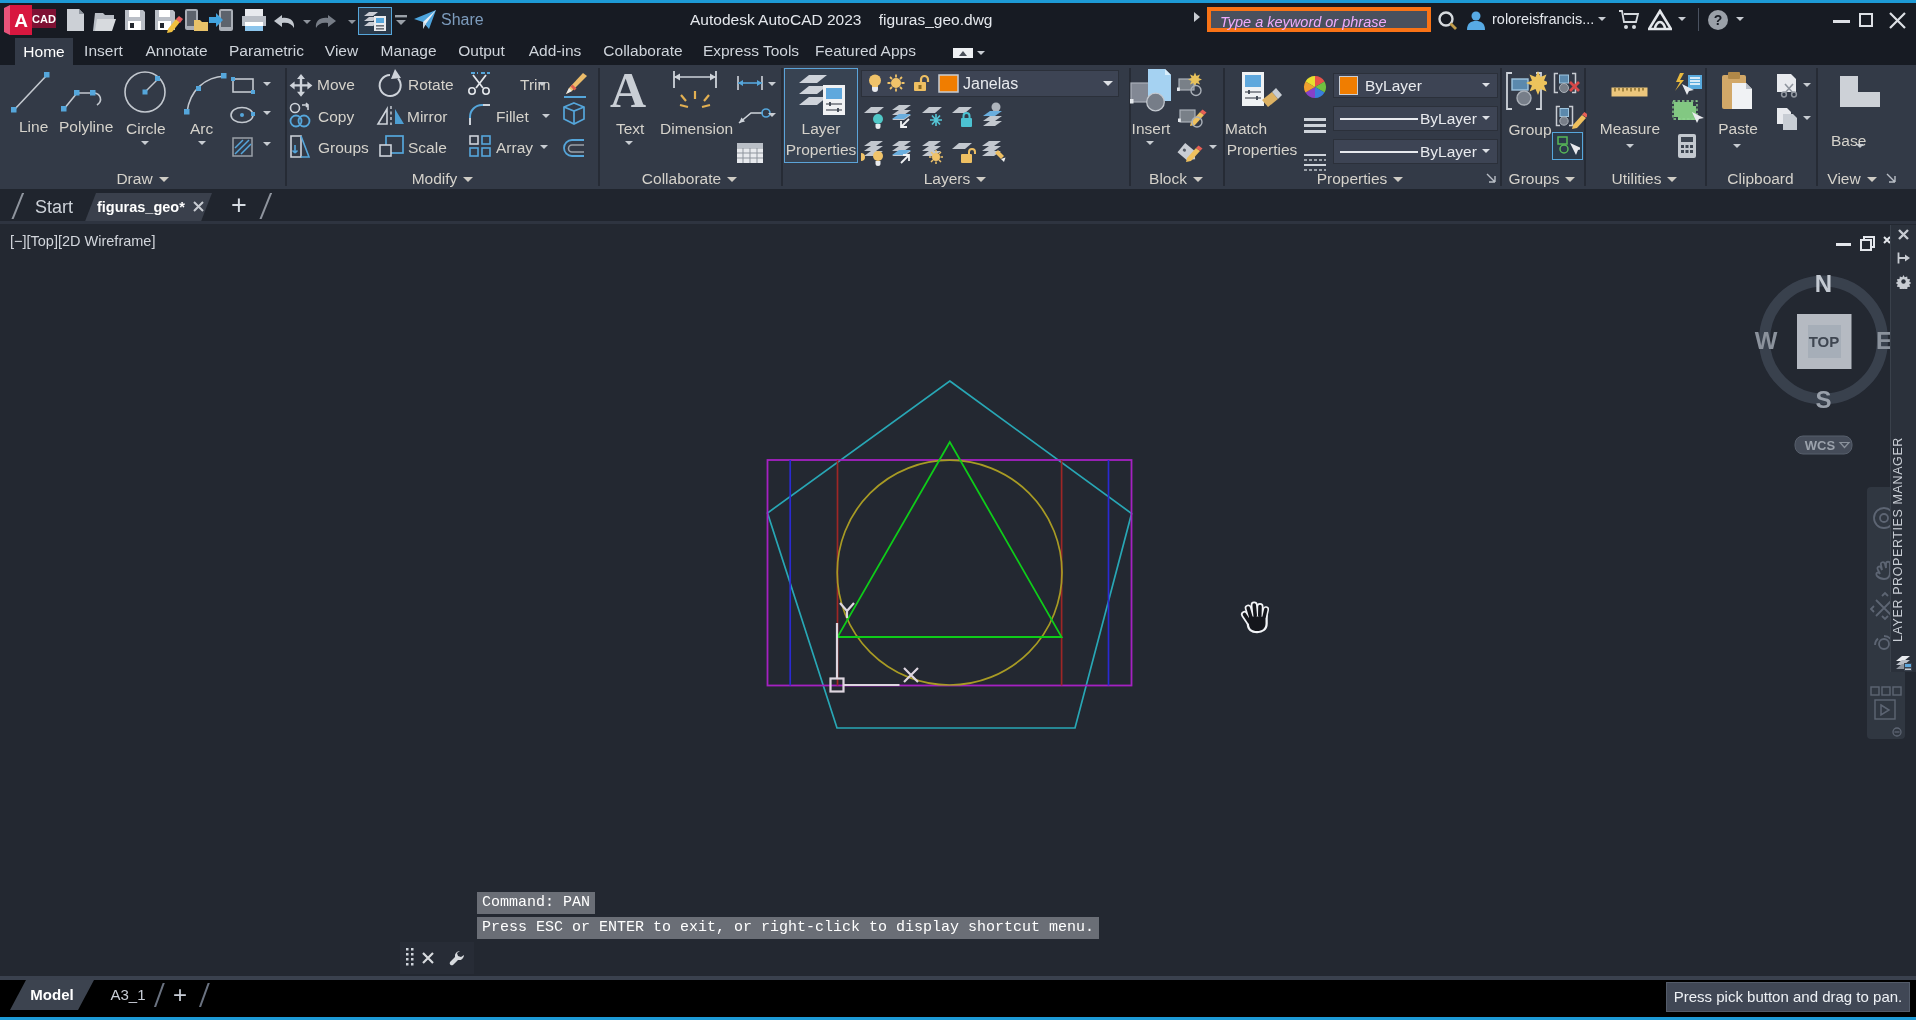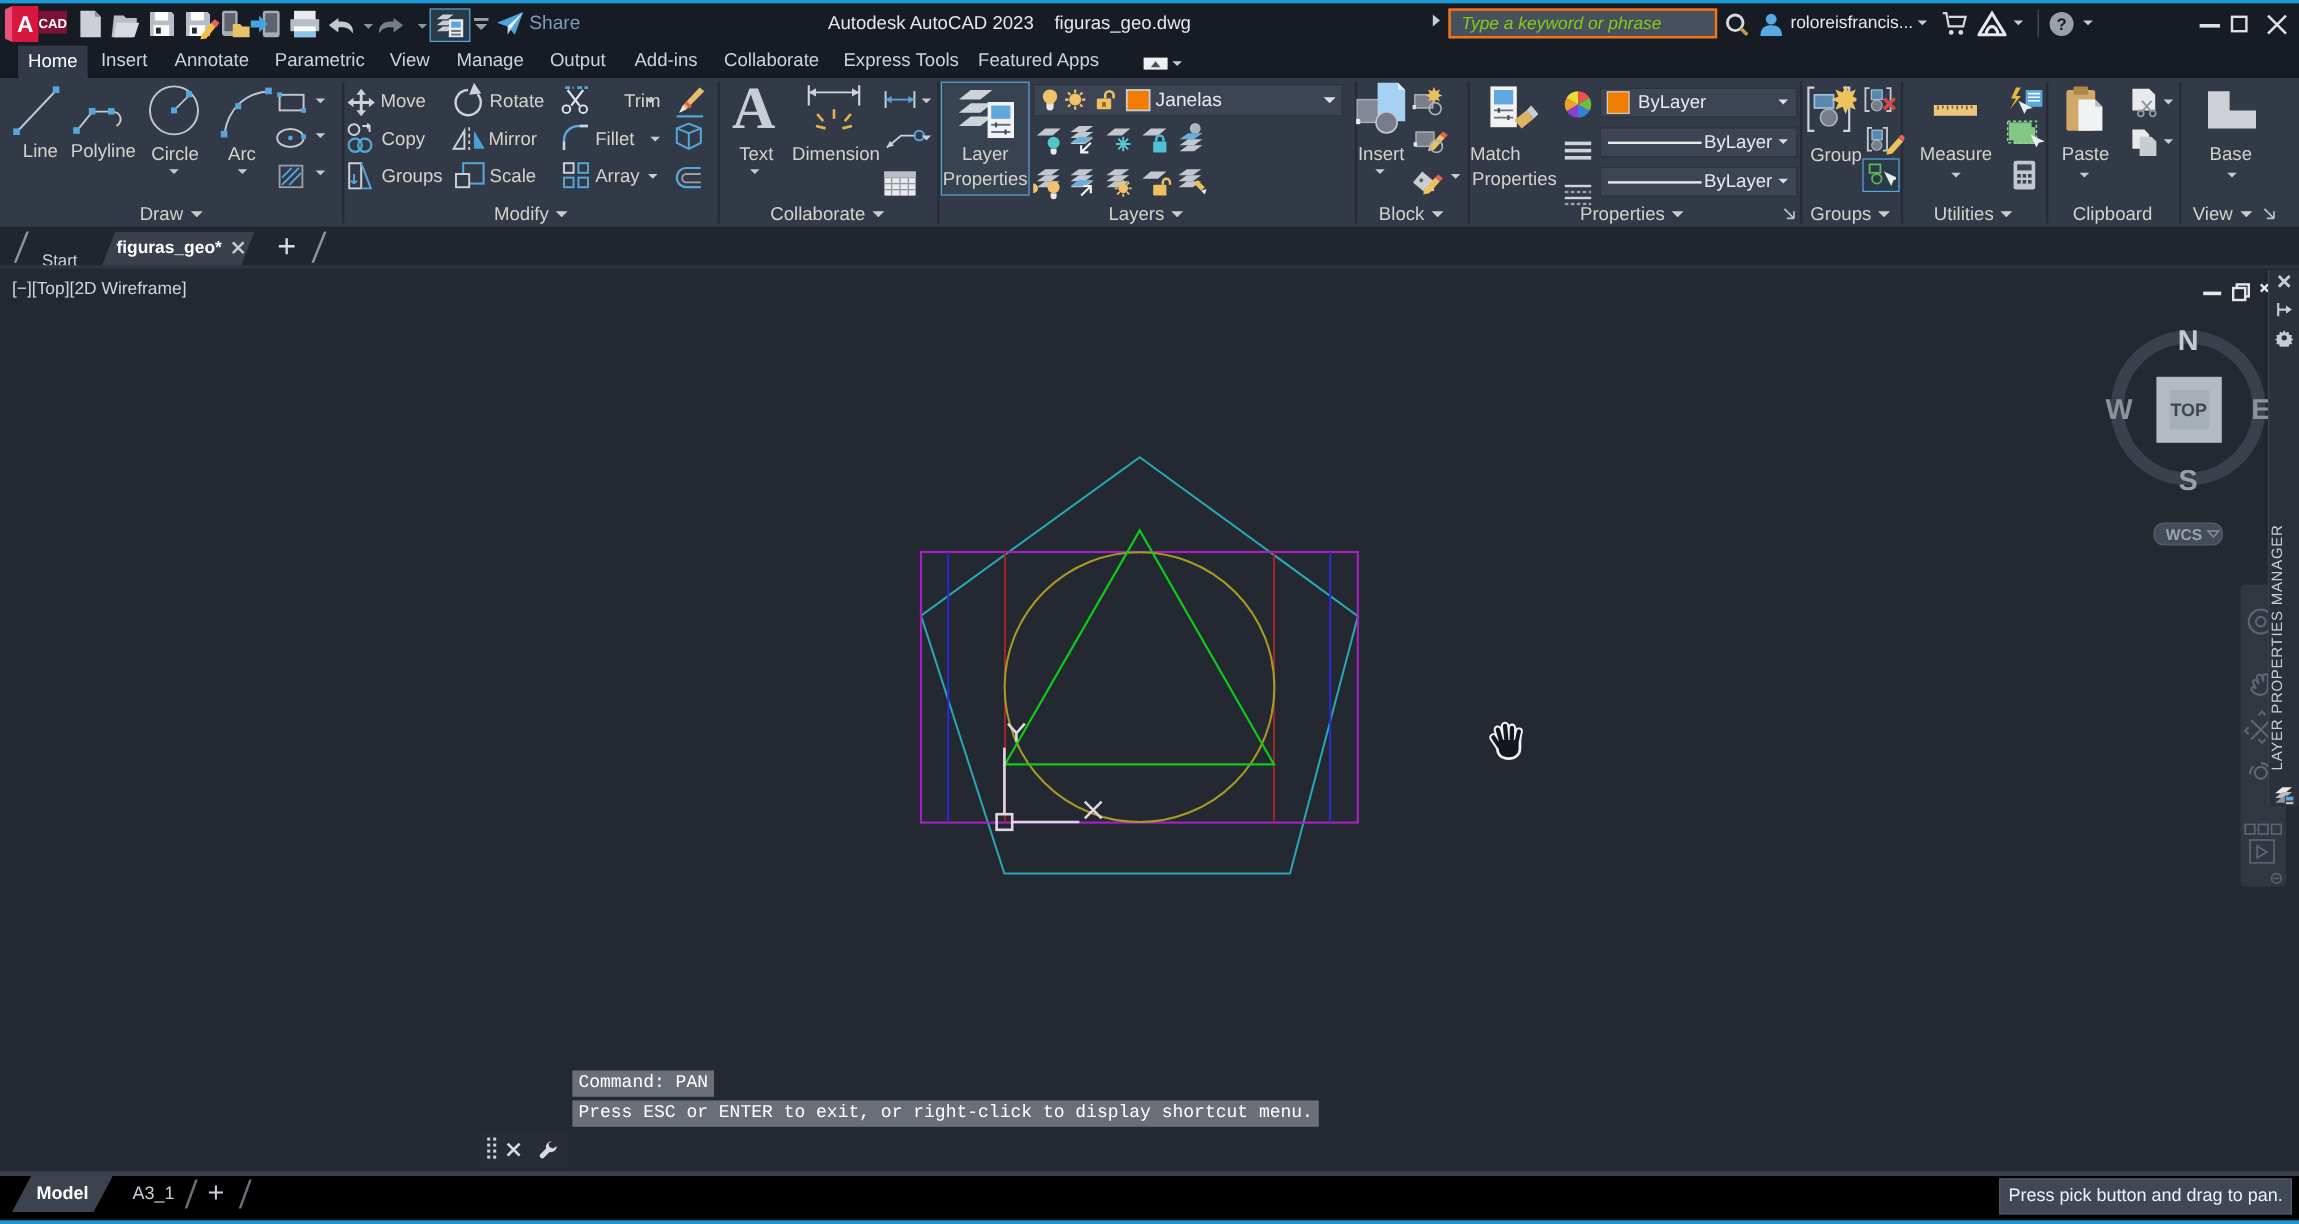--- a/index.html
+++ b/index.html
@@ -93,21 +93,21 @@
 <svg class="abs" style="left:413px;top:6px" width="24" height="22" viewBox="0 0 24 22">
  <path d="M1,10 L23,1 L16,20 L10,13 Z" fill="#4da4dd"></path>
  <path d="M10,13 L23,1 L12,16 Z" fill="#e8eef4"></path>
  <path d="M10,13 l0,7 3,-5 z" fill="#c8d4de"></path>
 </svg>
 <div class="abs" style="left:441px;top:0;height:33px;line-height:33px;font-size:16px;color:#7d9cbd">Share</div>
 
 <div class="abs" style="left:690px;top:0;height:33px;line-height:33px;font-size:15.5px;color:#e4e7ec">Autodesk AutoCAD 2023&nbsp;&nbsp;&nbsp;&nbsp;figuras_geo.dwg</div>
 
 <div class="abs" style="left:1194px;top:9px;width:0;height:0;border-top:5px solid transparent;border-bottom:5px solid transparent;border-left:6px solid #c8ccd2"></div>
-<div class="abs" style="left:1207px;top:4px;width:224px;height:25px;background:#49505d;border:2px solid #f97316;color:#84cc16;font-size:14.5px;font-style:italic;line-height:23px;padding-left:9px">Type a keyword or phrase</div>
+<div class="abs" style="left:1207px;top:4px;width:224px;height:25px;background:#49505d;border:4px solid #f97316;color:#f0abfc;font-size:14.5px;font-style:italic;line-height:23px;padding-left:9px">Type a keyword or phrase</div>
 <svg class="abs" style="left:1437px;top:7px" width="22" height="22" viewBox="0 0 22 22">
  <circle cx="9" cy="9" r="6.5" fill="none" stroke="#d6dade" stroke-width="2.4"></circle>
  <line x1="13.5" y1="13.5" x2="19" y2="19" stroke="#c09b4a" stroke-width="2.8"></line>
 </svg>
 <svg class="abs" style="left:1466px;top:7px" width="20" height="20" viewBox="0 0 20 20">
  <circle cx="10" cy="6" r="4.5" fill="#57aae4"></circle>
         <path d="M1,20 c0,-7 4,-9 9,-9 c5,0 9,2 9,9 z" fill="#57aae4"></path>
 </svg>
 <div class="abs" style="left:1492px;top:0;height:33px;line-height:33px;font-size:14.5px;color:#e4e7ec">roloreisfrancis...</div>
 <div class="dar2 abs" style="left:1598px;top:14px;border-top-color:#c8ccd2"></div>
@@ -521,32 +521,32 @@
  <path d="M4,36 h10 l4,4 v12 h-14 z" fill="#e8eaee"></path>
  <path d="M10,42 h10 l4,4 v12 h-14 z" fill="#c8cdd4"></path>
 </svg>
 <div class="dar2" style="left:1803px;top:18px"></div>
 <div class="dar2" style="left:1803px;top:51px"></div>
 <div class="plabel" style="left:1705px;width:111px;text-align:center"><span>Clipboard</span></div>
 
 <svg class="abs" style="left:1839px;top:10px" width="42" height="33" viewBox="0 0 42 33">
  <path d="M1,1 h18 v16 h22 v15 h-40 z" fill="#cdd1d7"></path>
 </svg>
-<div class="blbl" style="left:1831px;width:56px;top:55px;text-align:center">Base</div>
+<div class="blbl" style="left:1831px;width:56px;top:67px;">Base</div>
 <div class="dar2" style="left:1856px;top:79px"></div>
 <div class="plabel" style="left:1810px;width:84px;text-align:center"><span>View</span><span class="dar"></span></div>
 <svg class="abs" style="left:1885px;top:107px" width="12" height="12" viewBox="0 0 12 12">
         <path d="M2,2 L10,10 M10,10 v-6 M10,10 h-6" stroke="#b9bec6" stroke-width="1.4" fill="none"></path>
       </svg>
 </div>
 <div class="abs" id="filetabs">
 <div class="abs" style="left:10px;top:4px;width:14px;height:26px;overflow:hidden">
         <div class="abs" style="left:6px;top:-2px;width:2px;height:34px;background:#8f959e;transform:rotate(22deg)"></div>
       </div>
-<div class="abs" style="left:35px;top:14px;height:28px;line-height:28px;font-size:14px;color:#ced3da">Start</div>
+<div class="abs" style="left:35px;top:4px;height:28px;line-height:28px;font-size:18px;color:#ced3da">Start</div>
 <div class="abs" style="left:84px;top:4px;width:128px;height:31px;background:#3a404c;clip-path:polygon(12px 0,128px 0,116px 31px,0 31px)"></div>
 <div class="abs" style="left:97px;top:4px;height:28px;line-height:28px;font-size:14.5px;font-weight:bold;color:#fff">figuras_geo*</div>
 <svg class="abs" style="left:192px;top:11px" width="13" height="13" viewBox="0 0 13 13">
         <path d="M2,2 L11,11 M11,2 L2,11" stroke="#c8ccd2" stroke-width="2"></path>
       </svg>
 <div class="abs" style="left:228px;top:2px;width:22px;height:30px;color:#d6dbe2;font-size:27px;line-height:29px;text-align:center;font-weight:400">+</div>
 <div class="abs" style="left:258px;top:4px;width:14px;height:26px;overflow:hidden">
         <div class="abs" style="left:6px;top:-2px;width:2px;height:34px;background:#8f959e;transform:rotate(22deg)"></div>
       </div>
 <div class="abs" style="left:0;top:32px;width:1916px;height:3px;background:#2e3440"></div>

